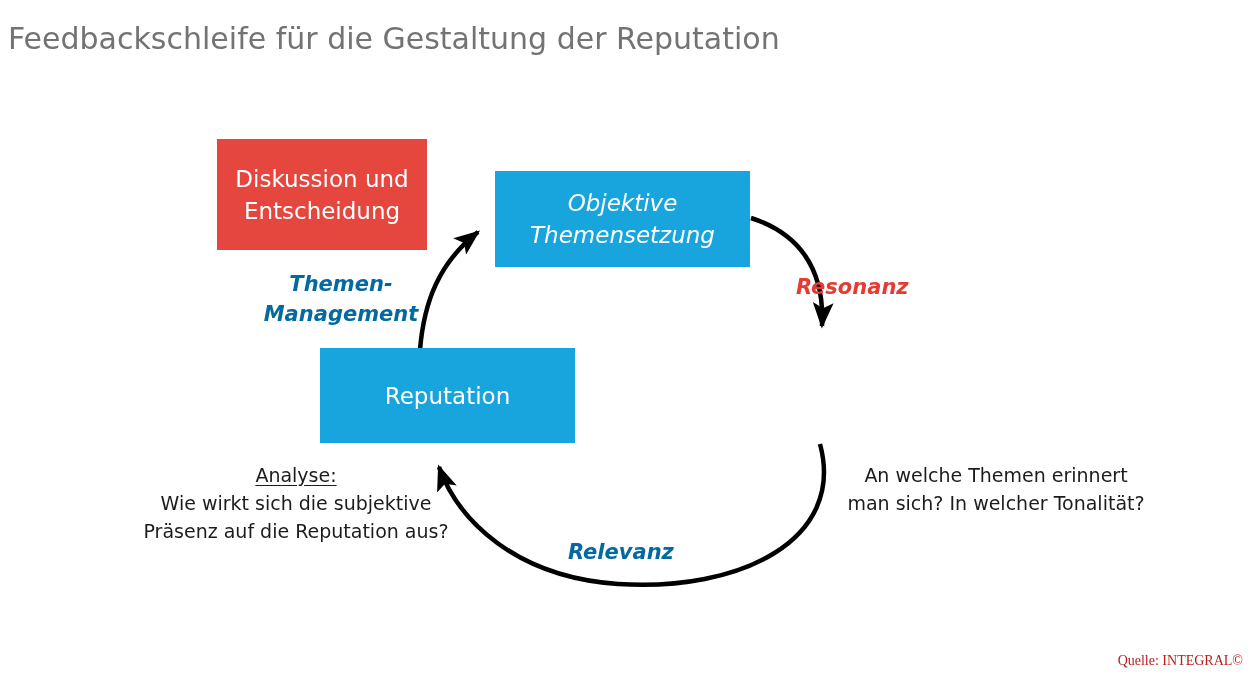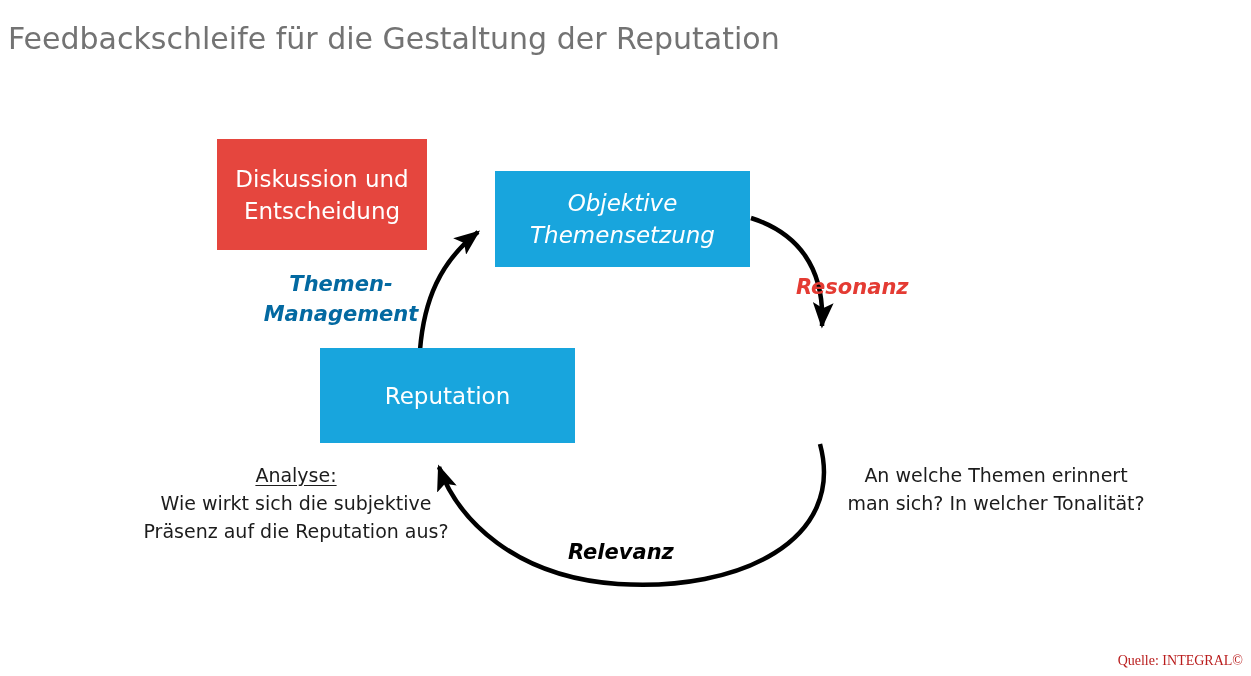--- a/index.html
+++ b/index.html
@@ -101,21 +101,21 @@
 Themensetzung</div>
 
 
   <div class="box box-reputation" style="background-color: rgb(24, 165, 221);">Reputation</div>
 
   <div class="elabel elabel-tm" style="color: #0369a1;">Themen-
 Management</div>
 
   <div class="elabel elabel-resonanz" style="color: rgb(228, 59, 51);">Resonanz</div>
 
-  <div class="elabel elabel-relevanz" style="color: #000000;">Relevanz</div>
+  <div class="elabel elabel-relevanz" style="color: #0369a1;">Relevanz</div>
 
   <div class="annot annot-analyse">
     <div class="annot-head">Analyse:</div>
     <div class="annot-body">Wie wirkt sich die subjektive
 Präsenz auf die Reputation aus?</div>
   </div>
 
   <div class="annot annot-befragung">
     <div class="annot-body">An welche Themen erinnert
 man sich? In welcher Tonalität?</div>

